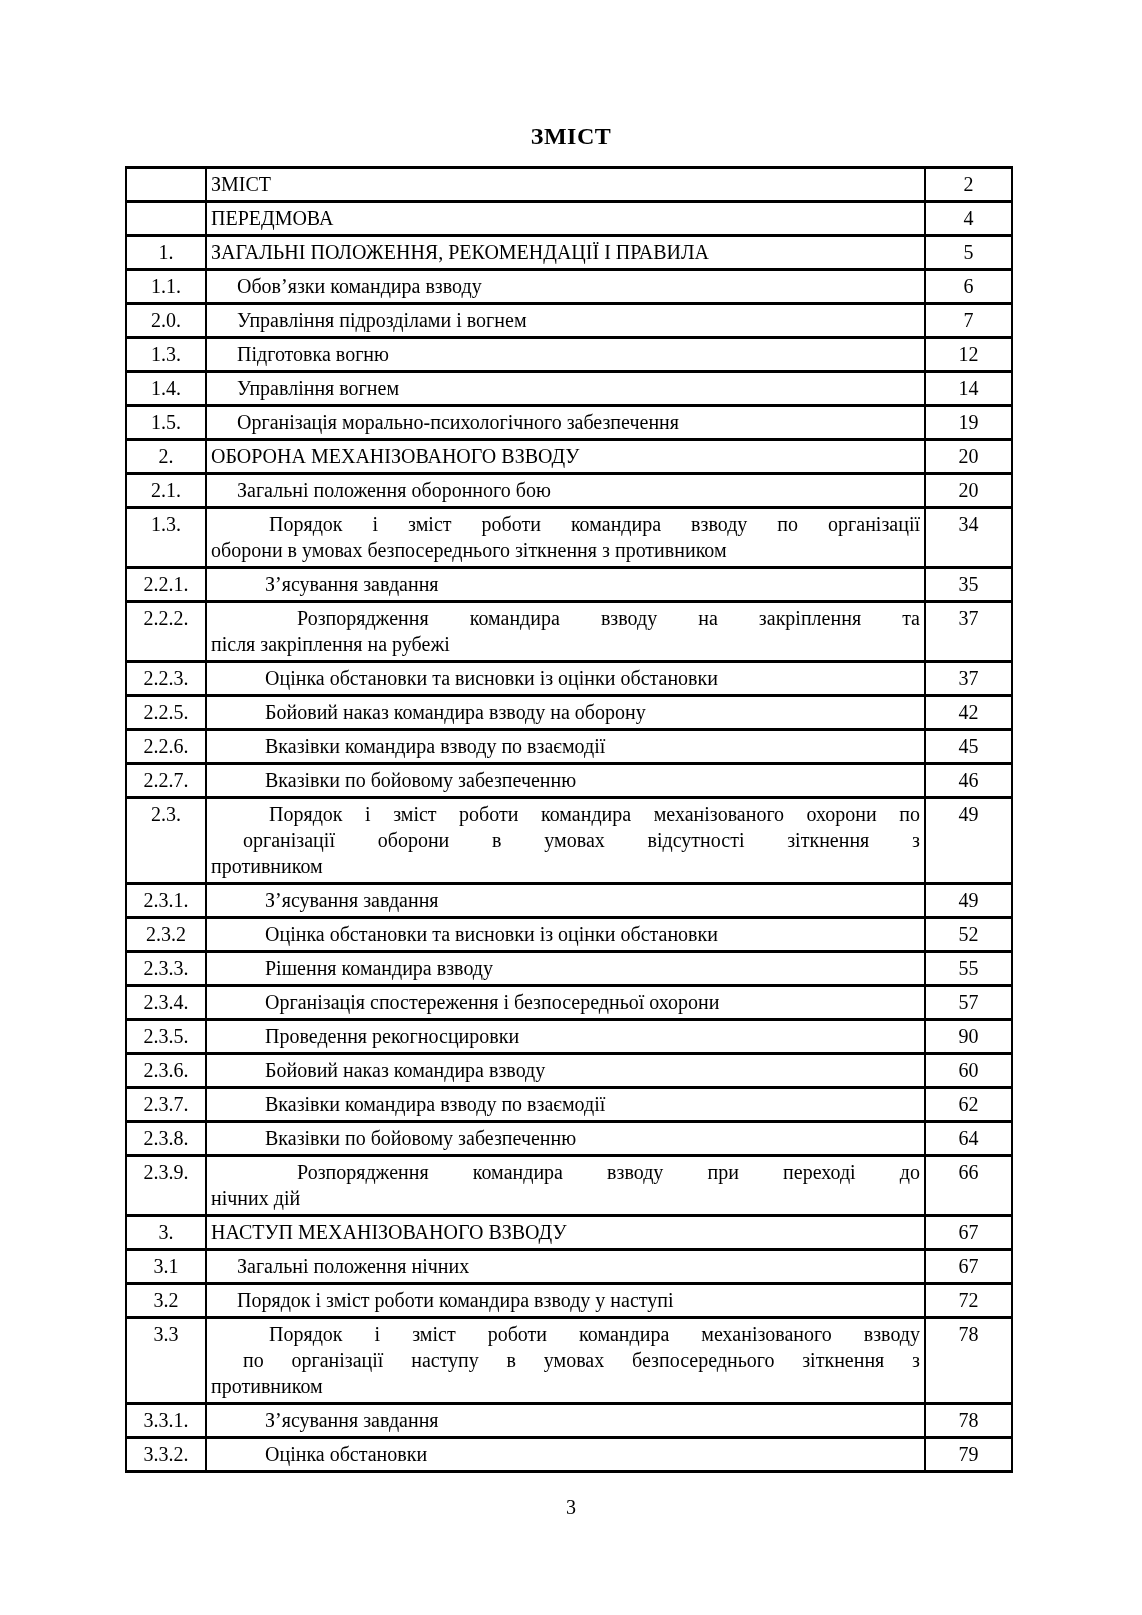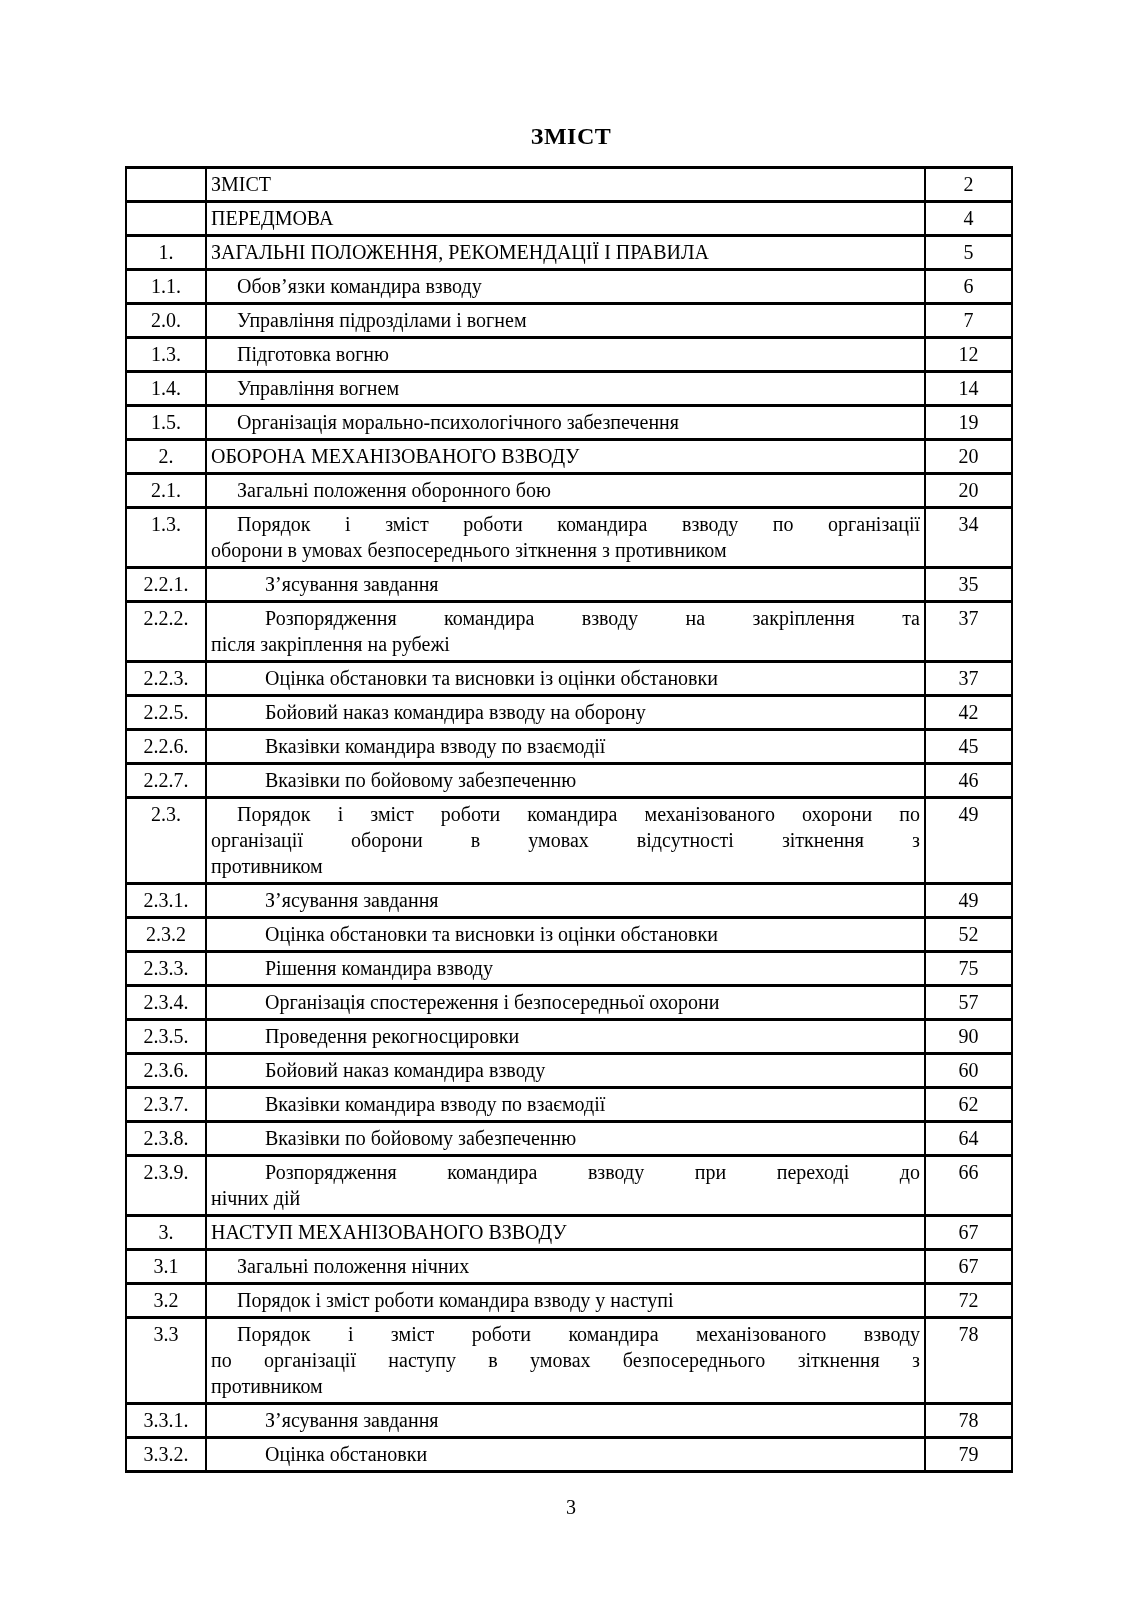--- a/index.html
+++ b/index.html
@@ -37,21 +37,21 @@
     border-bottom: 3px solid #000;
     vertical-align: top;
     font-size: 20px;
     line-height: 26px;
     padding: 2px 4px 3px 4px;
   }
   td.col-num { text-align: center; }
   td.col-title { padding-left: 6px; padding-right: 6px; }
   td.col-page { text-align: center; }
   .cell-line { text-align: justify; }
-  .cell-line.fill { text-align-last: justify; }
+  .cell-line.fill { text-align-last: justify; margin-left: 32px; }
   .ind-0 { text-indent: 0; }
   .ind-1 { text-indent: 26px; }
   .ind-2 { text-indent: 54px; }
   .page-num {
     position: absolute;
     top: 1496px;
     left: 0;
     width: 1142px;
     text-align: center;
     font-size: 20px;
@@ -212,21 +212,21 @@
           <td class="col-title">
             <div class="cell-line ind-2">Оцінка обстановки та висновки із оцінки обстановки</div>
           </td>
           <td class="col-page">52</td>
         </tr>
         <tr>
           <td class="col-num">2.3.3.</td>
           <td class="col-title">
             <div class="cell-line ind-2">Рішення командира взводу</div>
           </td>
-          <td class="col-page">75</td>
+          <td class="col-page">55</td>
         </tr>
         <tr>
           <td class="col-num">2.3.4.</td>
           <td class="col-title">
             <div class="cell-line ind-2">Організація спостереження і безпосередньої охорони</div>
           </td>
           <td class="col-page">57</td>
         </tr>
         <tr>
           <td class="col-num">2.3.5.</td>

